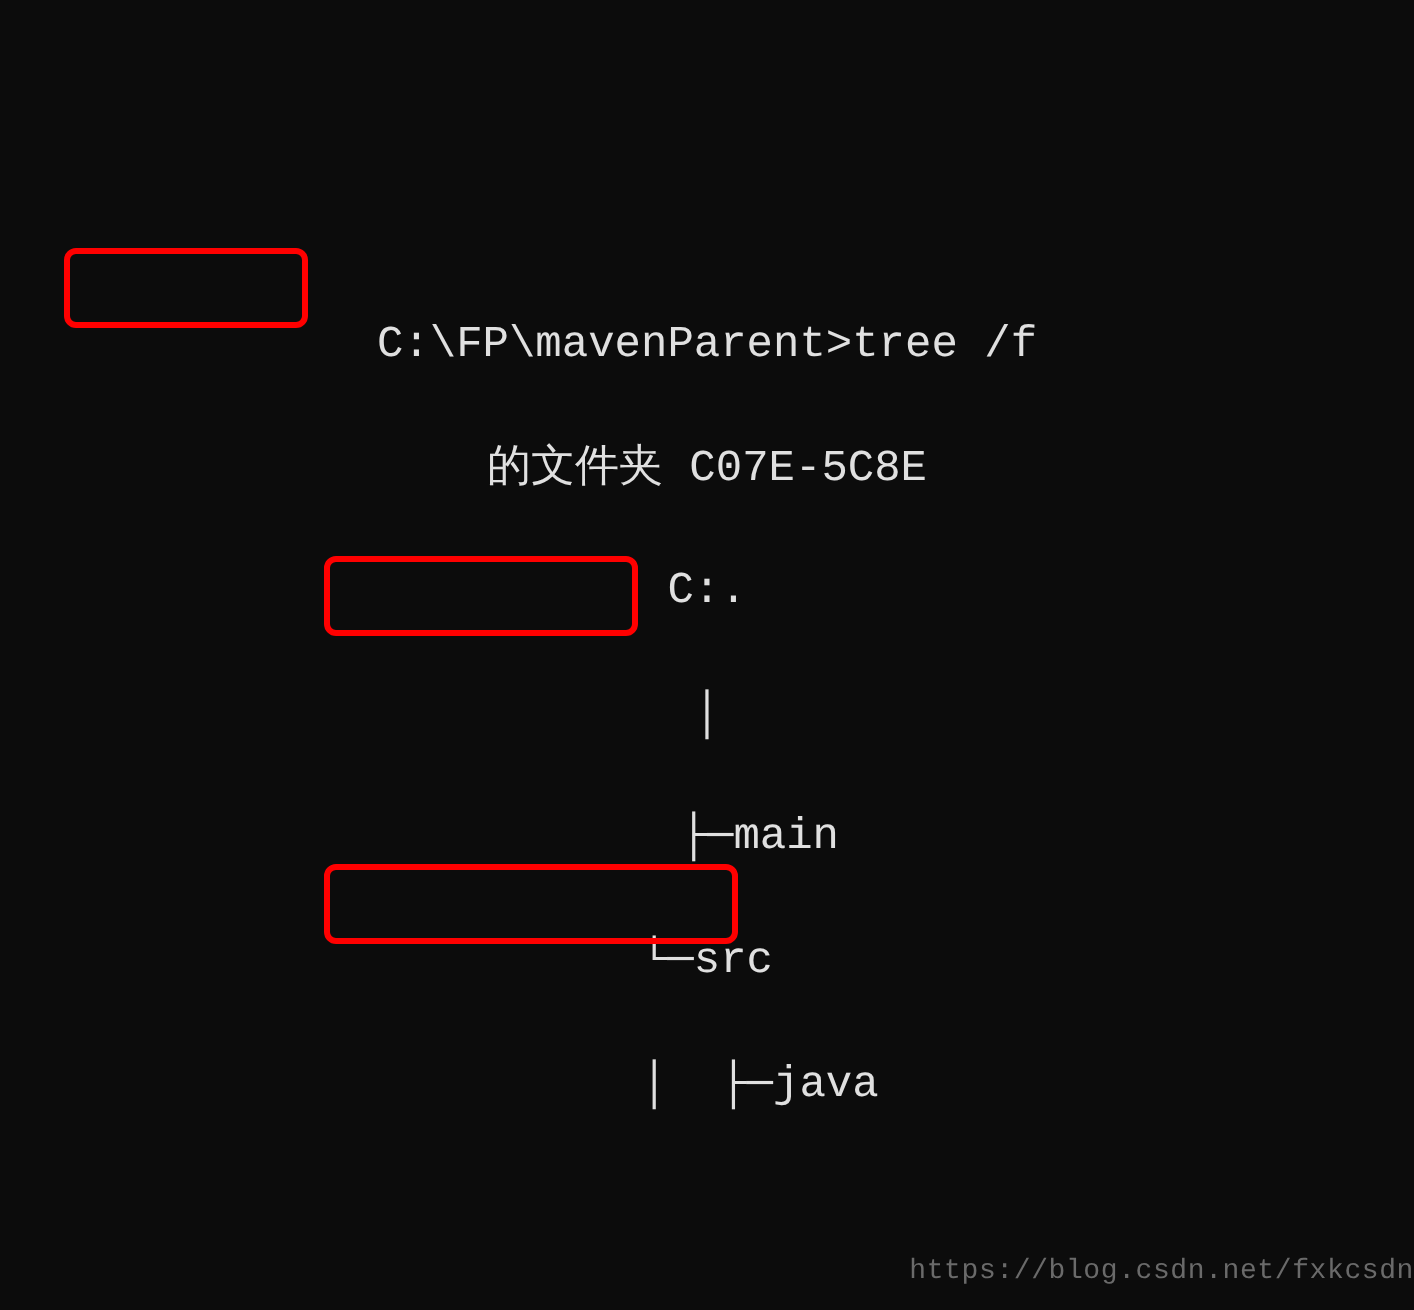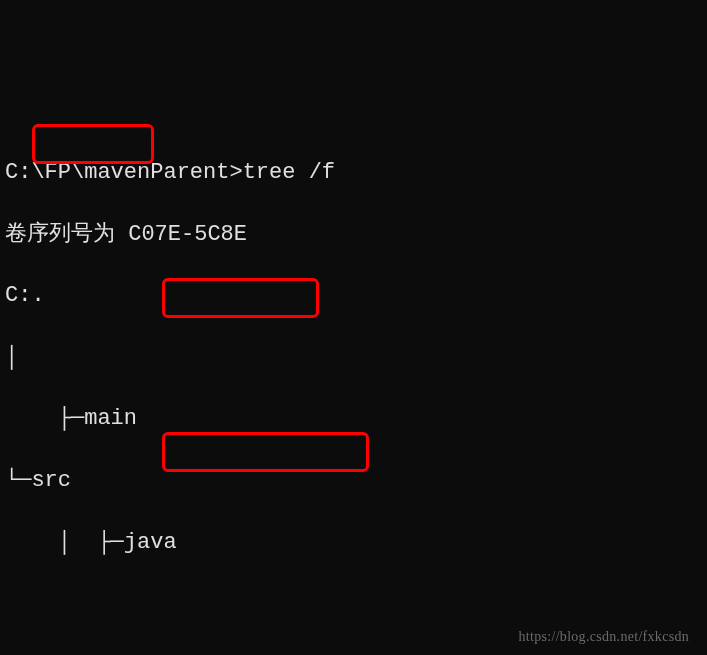--- a/index.html
+++ b/index.html
@@ -18,45 +18,46 @@
       padding: 4px 5px;
       position: relative;
       white-space: pre;
       overflow: hidden;
     }
     .term {
       position: relative;
     }
     .line {
       position: relative;
+      text-align: center;
     }
     .highlight-box {
       position: absolute;
       border: 3px solid #ff0000;
       border-radius: 6px;
       pointer-events: none;
     }
     .watermark {
       position: absolute;
       bottom: 8px;
-      right: 18px;
+      right: 0;
       color: #6a6a6a;
       font-size: 14px;
-      font-family: Liberation Serif, serif;
+      font-family: Liberation Mono, monospace;
       letter-spacing: 0.3px;
     }
   </style>
 </head>
 <body>
 
 
 
 <div class="term">
 <div class="line">C:\FP\mavenParent&gt;tree /f</div>
-<div class="line">卷序列号为 C07E-5C8E</div>
+<div class="line">的文件夹 C07E-5C8E</div>
 <div class="line">C:.</div>
 <div class="line">│</div>
 <div class="line">    ├─main</div>
 <div class="line">└─src</div>
 <div class="line">    │  ├─java</div>
 
 
 
 
 

